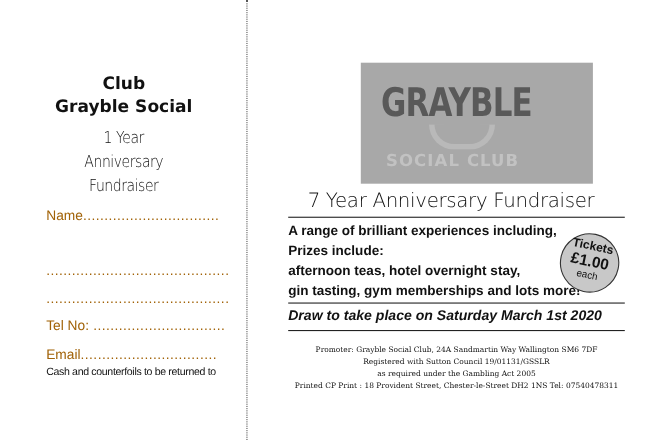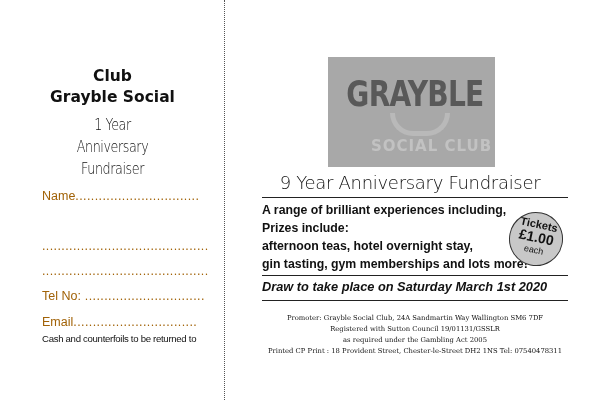--- a/index.html
+++ b/index.html
@@ -4,24 +4,24 @@
 <style>
   html,body{margin:0;padding:0;background:#fff;}
   body{width:600px;height:400px;position:relative;overflow:hidden;font-family:"DejaVu Sans",sans-serif;color:#111;}
   .stub{position:absolute;left:0;top:0;width:224px;height:400px;}
   .divider{position:absolute;left:224px;top:0;width:0;height:400px;border-left:1px dotted #555;}
   .stub-title{position:absolute;left:20px;width:185px;top:66px;text-align:center;font-family:"DejaVu Sans",sans-serif;font-weight:bold;font-size:15.5px;line-height:21px;}
   .stub-sub{position:absolute;left:20px;width:185px;top:114px;text-align:center;font-family:"DejaVu Sans",sans-serif;font-weight:200;font-size:15px;line-height:22px;letter-spacing:-0.5px;transform:scaleX(0.85);}
   .field{position:absolute;left:42px;font-family:"Liberation Sans",sans-serif;font-size:12.5px;color:#a16207;white-space:nowrap;}
   .field .dots{letter-spacing:0.4px;}
   .note{position:absolute;left:42px;top:332px;font-family:"Liberation Sans",sans-serif;font-size:9.6px;line-height:14px;letter-spacing:-0.3px;}
-  .logo{position:absolute;left:328px;top:57px;width:167px;height:110px;background:#a8a8a8;}
+  .logo{position:absolute;left:328px;top:57px;width:167px;height:110px;background:#a8a8a8;padding-left:44px;}
   .logo-grayble{position:absolute;left:0;width:167px;top:16px;text-align:center;font-family:"DejaVu Sans",sans-serif;font-weight:bold;font-size:36px;color:#595959;letter-spacing:-1px;transform:scaleX(0.78);transform-origin:center;}
   .logo-smile{position:absolute;left:62px;top:56px;width:50px;height:18px;border:5px solid #b9b9b9;border-top:none;border-radius:0 0 30px 30px;}
-  .logo-social{position:absolute;left:0;width:167px;top:80px;text-align:center;font-family:"DejaVu Sans",sans-serif;font-weight:bold;font-size:15px;color:#c2c2c2;letter-spacing:1px;margin-left:20px;}
+  .logo-social{position:absolute;left:0;width:167px;top:80px;text-align:center;font-family:"DejaVu Sans",sans-serif;font-weight:bold;font-size:15px;color:#c2c2c2;letter-spacing:1px;}
   .main-title{position:absolute;left:250px;width:320px;top:172px;text-align:center;font-family:"DejaVu Sans",sans-serif;font-weight:200;font-size:18px;letter-spacing:-0.3px;}
   .rule{position:absolute;left:262px;width:306px;height:0;border-top:1.5px solid #222;}
   .prizes{position:absolute;left:262px;top:201px;font-family:"Liberation Sans",sans-serif;font-weight:bold;font-size:12.3px;line-height:18px;}
   .badge{position:absolute;left:509px;top:212px;width:52px;height:52px;border-radius:50%;background:#c8c8c8;border:1.5px solid #333;transform:rotate(12deg);text-align:center;font-family:"Liberation Sans",sans-serif;font-weight:bold;}
   .badge .t1{display:block;font-size:11px;margin-top:6px;line-height:11px;}
   .badge .t2{display:block;font-size:14px;line-height:15px;}
   .badge .t3{display:block;font-size:9px;line-height:10px;font-weight:normal;}
   .draw{position:absolute;left:262px;width:306px;top:279px;font-family:"Liberation Sans",sans-serif;font-weight:bold;font-style:italic;font-size:12.8px;}
   .promoter{position:absolute;left:250px;width:330px;top:313px;text-align:center;font-family:"DejaVu Serif",serif;font-size:6.8px;line-height:11px;}
 </style>
@@ -60,21 +60,21 @@
 </div>
 
 <div class="divider"></div>
 
 <div class="logo">
   <div class="logo-grayble">GRAYBLE</div>
   <div class="logo-smile"></div>
   <div class="logo-social">SOCIAL CLUB</div>
 </div>
 
-<div class="main-title">9 Year Anniversary Fundraiser</div>
+<div class="main-title">7 Year Anniversary Fundraiser</div>
 <div class="rule" style="top:197px"></div>
 
 <div class="prizes">
   <div>A range of brilliant experiences including,</div>
   <div>Prizes include:</div>
   <div>afternoon teas, hotel overnight stay,</div>
   <div>gin tasting, gym memberships and lots more!</div>
 </div>
 
 <div class="badge">

